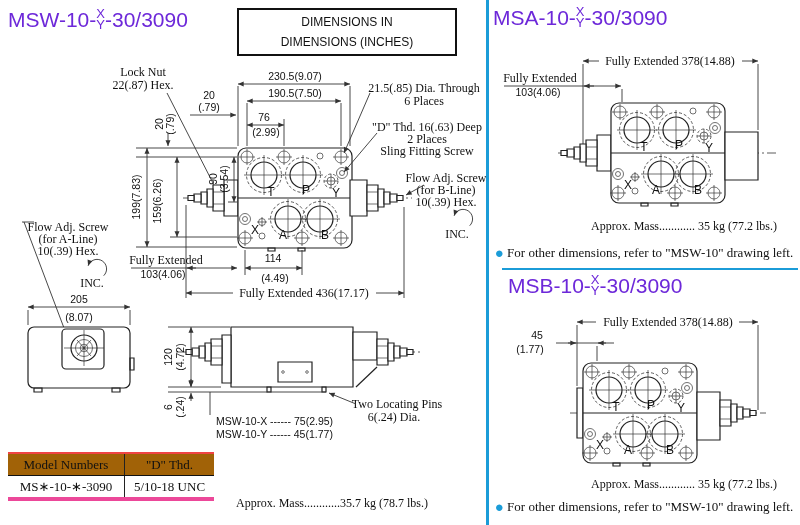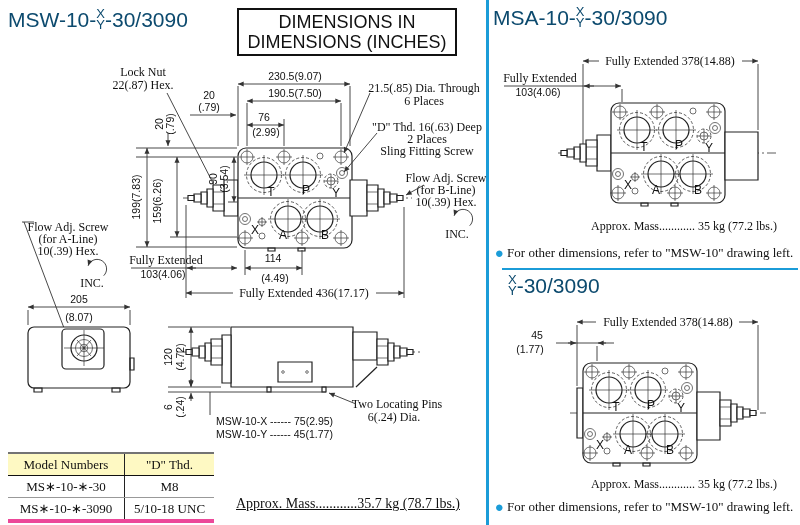--- a/index.html
+++ b/index.html
@@ -1,32 +1,32 @@
 <!DOCTYPE html>
 <html><head>
 <meta charset="utf-8">
 <style>
   html,body{margin:0;padding:0;background:#fff;}
   #page{position:relative;width:800px;height:525px;background:#fff;overflow:hidden;
         font-family:"Liberation Serif",serif;color:#111;}
   .abs{position:absolute;}
-  .title{font-family:"Liberation Sans",sans-serif;font-size:21px;color:#0c4a6e;white-space:nowrap;}
+  .title{font-family:"Liberation Sans",sans-serif;font-size:21px;color:#6d28d9;white-space:nowrap;}
   .stk{display:inline-flex;flex-direction:column;align-items:center;vertical-align:middle;
        font-size:13px;line-height:11px;margin-top:-5px;}
   .dimsbox{border:2px solid #111;text-align:center;font-family:"Liberation Sans",sans-serif;
-           font-size:18px;line-height:20px;padding:2px 6px;}
+           font-size:12px;line-height:20px;padding:2px 6px;}
   .vdiv{background:#1b9cd8;}
   .hdiv{border-top:2px solid #1b9cd8;}
   .note{font-size:13px;white-space:nowrap;}
   .note .blt{color:#1b9cd8;font-size:15px;vertical-align:-1px;}
-  .massl{font-size:14px;white-space:nowrap;text-decoration:underline;}
+  .massl{font-size:12px;white-space:nowrap;}
   table.dt{border-collapse:collapse;font-size:13px;}
   table.dt td{border-left:1px solid #222;text-align:center;padding:1px 4px;height:19px;}
   table.dt td:first-child{border-left:none;}
-  table.dt tr.hd td{background:#fef9c3;border-top:2px solid #737373;border-bottom:1.5px solid #111;}
+  table.dt tr.hd td{background:#a16207;border-top:2px solid #ef4444;border-bottom:1.5px solid #111;}
   table.dt tr.r1 td{border-bottom:1px solid #999;}
   table.dt tr.r2 td{border-bottom:4px solid #ec4899;}
   svg{position:absolute;overflow:visible;}
   svg *{vector-effect:non-scaling-stroke;}
   .ln{stroke:#222;stroke-width:1.2;fill:none;}
   .lw{stroke:#222;stroke-width:1.2;fill:#fff;}
   .th{stroke:#333;stroke-width:0.7;fill:none;}
   .dim{stroke:#333;stroke-width:0.9;fill:none;}
   .ldr{stroke:#333;stroke-width:0.9;fill:none;}
   .dsh{stroke:#333;stroke-width:0.8;fill:none;stroke-dasharray:3 2;}
@@ -280,24 +280,20 @@
     <text class="s mid" x="394" y="366">6(.24) Dia.</text>
     <line class="ldr" x1="356" y1="349" x2="329" y2="338" marker-end="url(#ae)"></line>
   </svg>
 
   <table class="abs dt" style="left:8px;top:452px;width:206px;">
     <tbody>
         <tr class="hd">
       <td style="width:108px;">Model Numbers</td>
       <td>"D" Thd.</td>
     </tr>
-    <tr class="r1">
-      <td>MS∗-10-∗-30</td>
-      <td>M8</td>
-    </tr>
     <tr class="r2">
       <td>MS∗-10-∗-3090</td>
       <td>5/10-18 UNC</td>
     </tr>
   </tbody>
     </table>
 
   <div class="abs massl" style="left:236px;top:496px;">Approx. Mass............35.7 kg (78.7 lbs.)</div>
 
   <div class="abs vdiv" style="left:486px;top:0;width:2.5px;height:525px;"></div>
@@ -332,21 +328,21 @@
     </g>
     <text class="s mid" x="196" y="184">Approx. Mass............ 35 kg (77.2 lbs.)</text>
   </svg>
 
   <div class="abs note" style="left:488px;top:245px;width:312px;text-align:center;">
     <span class="blt">●</span>
     <span>For other dimensions, refer to "MSW-10" drawing left.</span>
   </div>
 
   <div class="abs title" style="left:508px;top:274px;">
-    <span class="stk">
+    <span>MSB-10-</span><span class="stk">
         <span>X</span>
         <span>Y</span>
       </span><span>-30/3090</span>
   </div>
 
   <svg id="svg-msb" style="left:488px;top:306px;" width="312" height="190" viewBox="0 0 312 190">
     <line class="cl" x1="82" y1="107" x2="278" y2="107"></line>
     <g class="dim">
       <line x1="89" y1="19" x2="89" y2="80"></line>
         <line x1="270" y1="19" x2="270" y2="104"></line>

